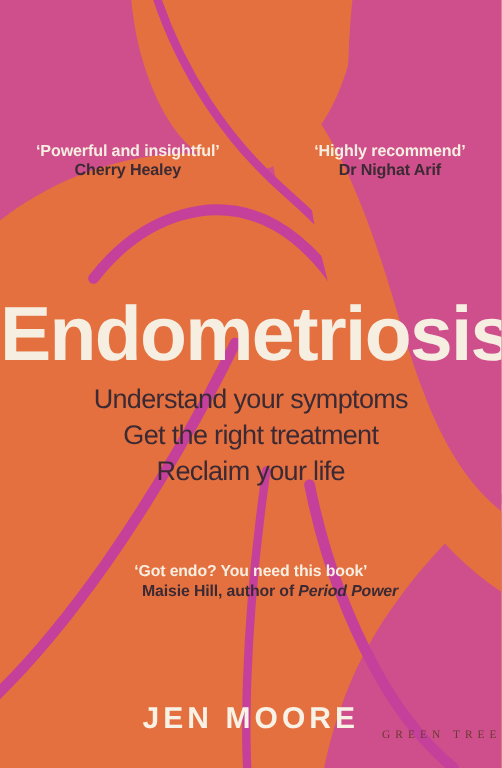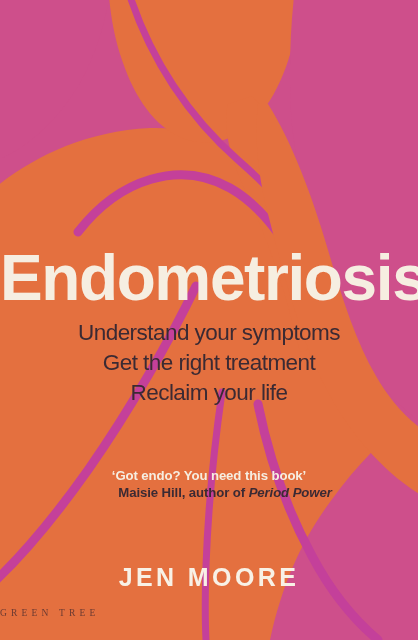--- a/index.html
+++ b/index.html
@@ -120,37 +120,37 @@
     font-weight: bold;
     color: #3B2A33;
     letter-spacing: -0.1px;
     margin-left: 32px;
   }
   .blurb-attrib i { font-style: italic; }
 
   
   .author {
     position: absolute;
-    top: 563px;
+    top: 585px;
     left: 0;
     width: 418px;
     text-align: center;
     font-size: 25px;
     font-weight: bold;
     color: #F8F1E6;
     letter-spacing: 3.4px;
   }
 
   
   .imprint {
     position: absolute;
     top: 608px;
     left: 0;
     width: 418px;
-    text-align: left;
+    text-align: right;
     font-family: "Liberation Serif", serif;
     font-size: 9.5px;
     color: #6B3A32;
     letter-spacing: 4.2px;
   }
 </style>
 </head>
 <body>
 
 <div class="cover">
@@ -227,20 +227,30 @@
                C 392 404, 414 428, 448 446
                L 448 510
                C 396 486, 356 444, 328 392
                C 300 340, 284 276, 268 214
                C 258 176, 254 136, 258 104 Z" fill="#E4703F"></path>
     </g>
   </svg>
 
   <div class="cover-content">
 
+    <div class="quotes">
+      <div class="quote-block left">
+        <span class="quote-text">‘Powerful and insightful’</span>
+        <span class="quote-attrib">Cherry Healey</span>
+      </div>
+      <div class="quote-block right">
+        <span class="quote-text">‘Highly recommend’</span>
+        <span class="quote-attrib">Dr Nighat Arif</span>
+      </div>
+    </div>
 
     <div class="title">Endometriosis</div>
 
     <div class="subtitle">
       <span>Understand your symptoms</span>
       <span>Get the right treatment</span>
       <span>Reclaim your life</span>
     </div>
 
     <div class="blurb">

